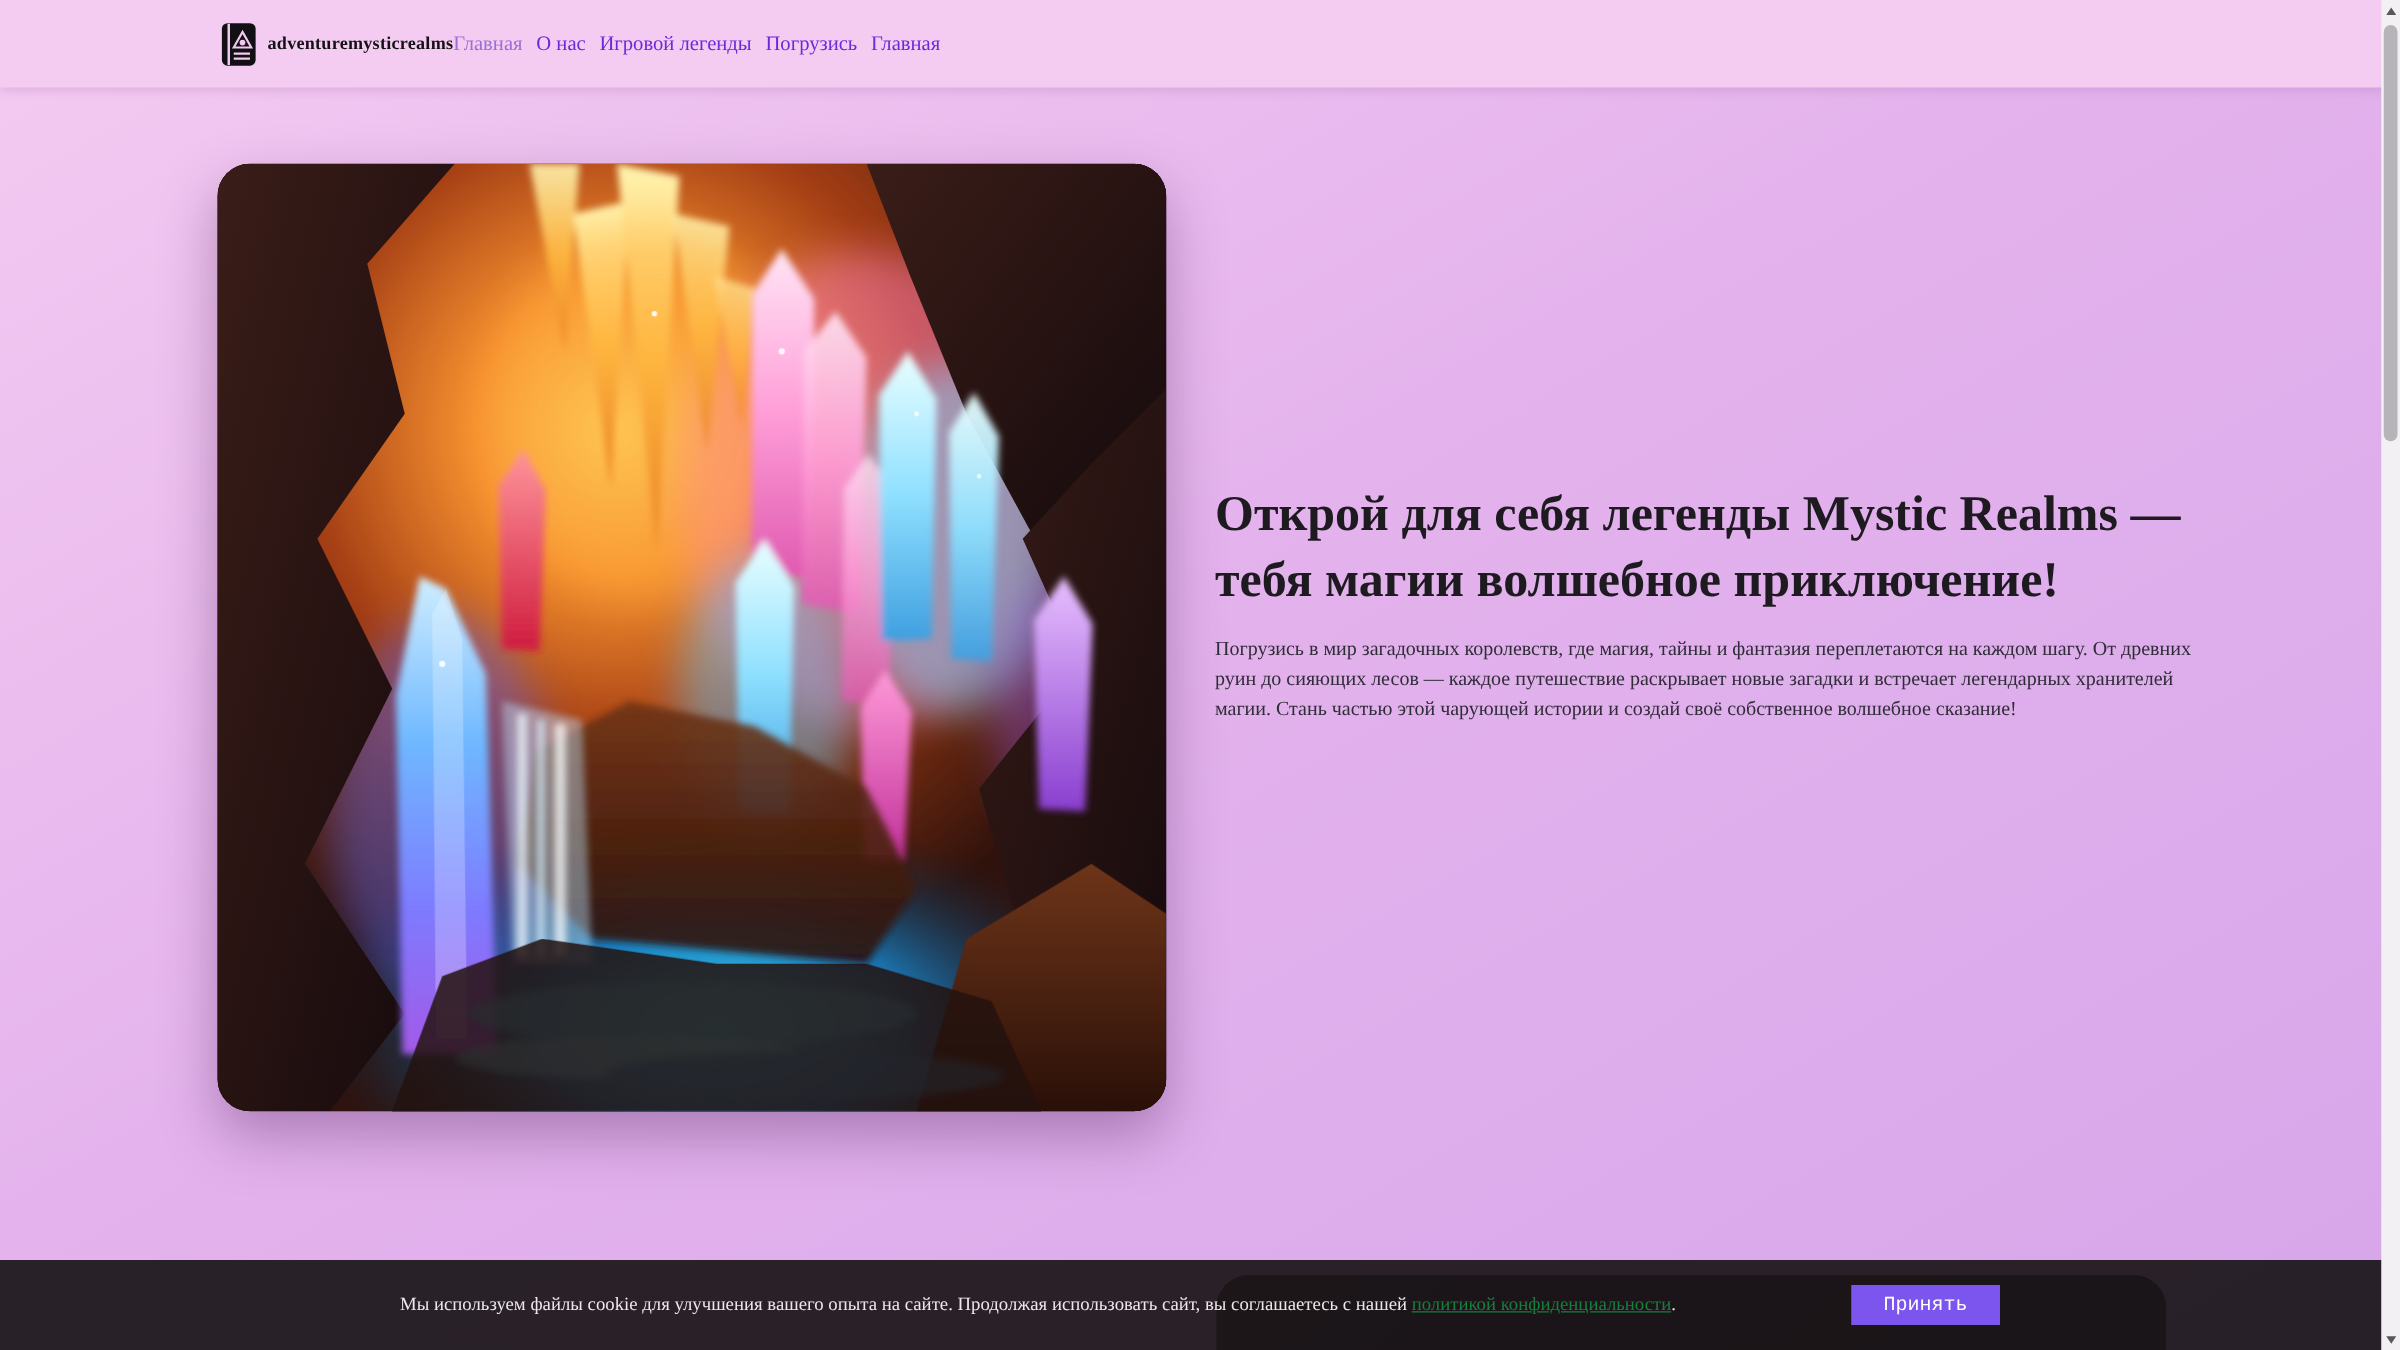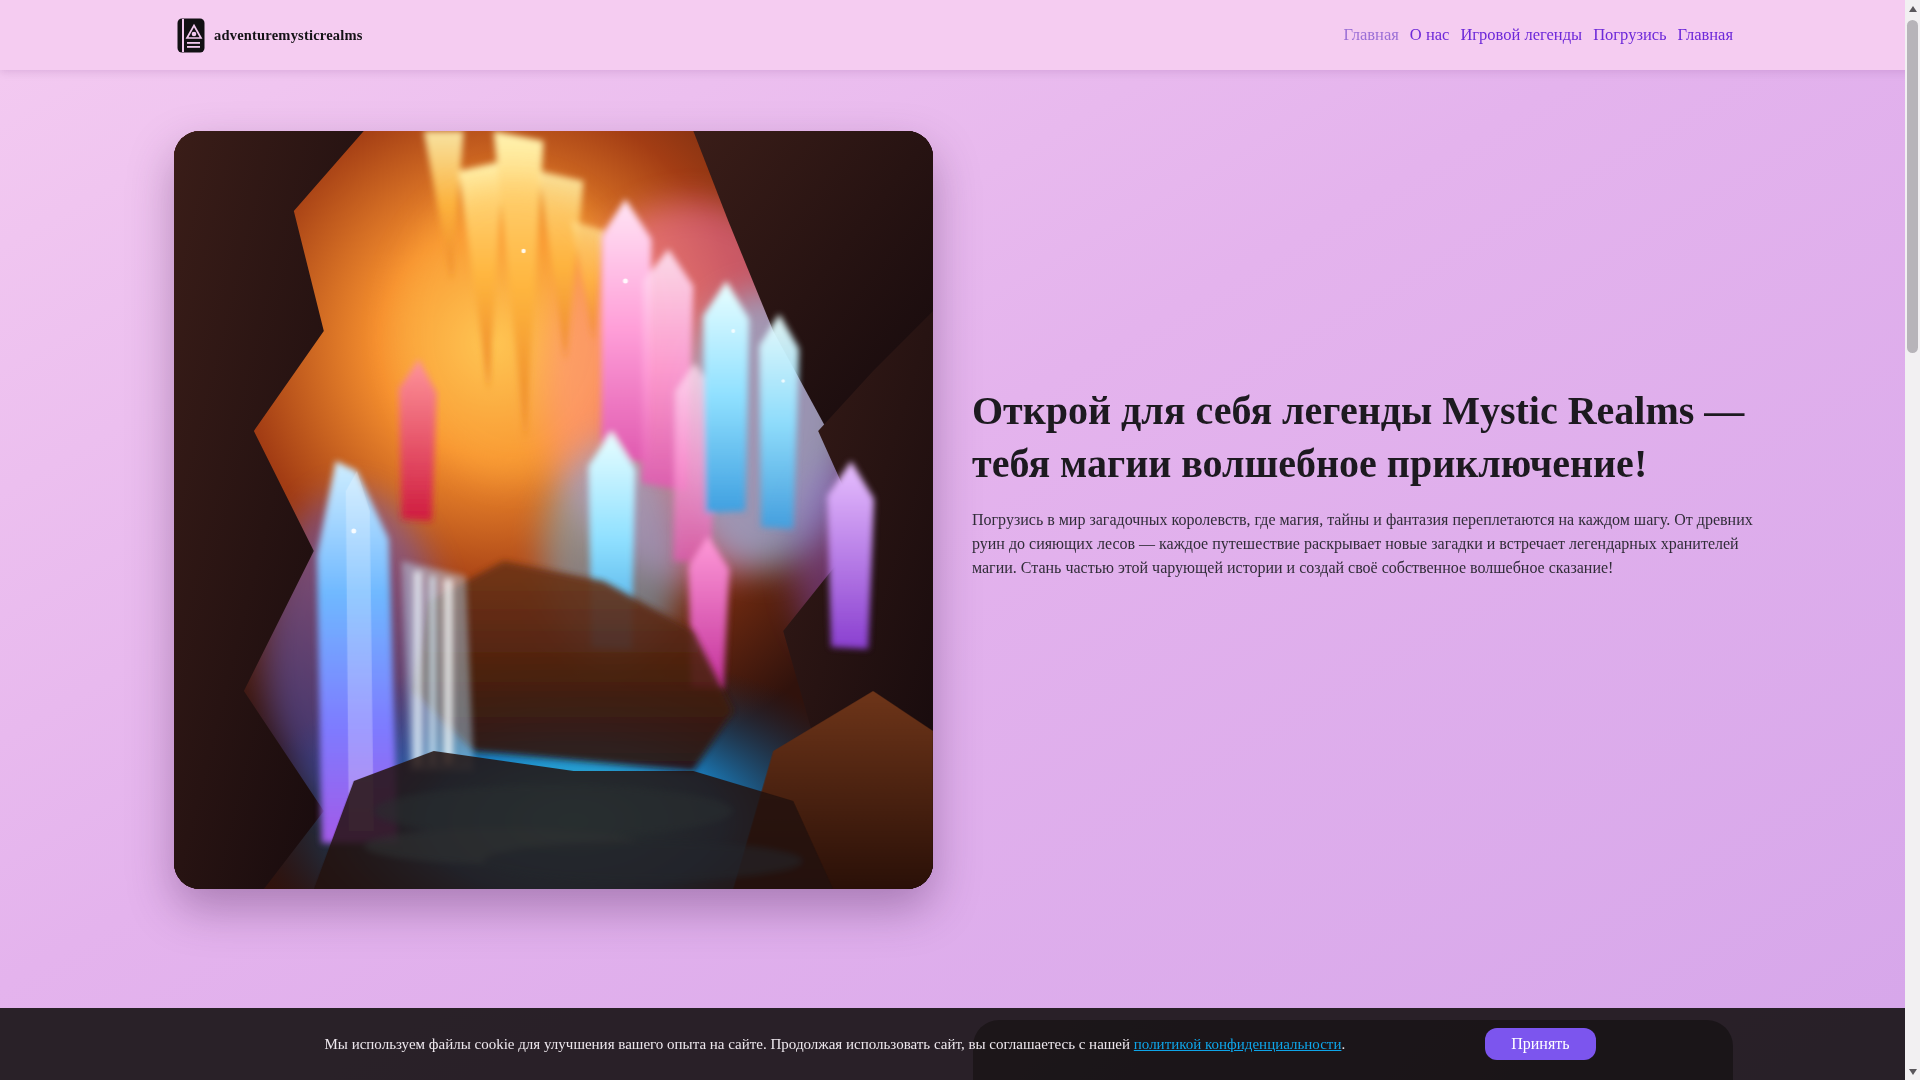--- a/index.html
+++ b/index.html
@@ -8,21 +8,21 @@
     font-family:"Liberation Serif","DejaVu Serif",serif;
     background:linear-gradient(150deg,#f4cbf1 0%,#e4b3ed 45%,#d6a6ea 100%);
     position:relative;
   }
 
   
   .header {
     position:absolute; top:0; left:0; width:1920px; height:70px;
     background:#f5ccf1;
     box-shadow:0 2px 8px rgba(140,80,150,.22);
-    display:flex; align-items:center; justify-content:space-between;
+    display:flex; align-items:center; 
     padding:0 187px 0 177px; z-index:20;
   }
   .logo { display:flex; align-items:center; gap:9px; cursor:pointer; }
   .logo-icon { width:28px; height:35px; display:block; }
   .logo-text { font-size:14.5px; font-weight:bold; color:#141216; letter-spacing:.2px; }
   .nav { display:flex; align-items:center; gap:11px; }
   .nav a { text-decoration:none; font-size:16.5px; color:#6d28d9; cursor:pointer; }
   .nav a.active { color:#9b6fd6; }
 
   
@@ -60,25 +60,25 @@
     z-index:5;
   }
 
   
   .cookie-banner {
     position:absolute; left:0; bottom:0; width:1920px; height:72px;
     background:rgba(27,21,25,.93); z-index:40;
     display:flex; align-items:center; justify-content:center; gap:140px;
   }
   .cookie-text { font-size:15px; color:#ede7ed; white-space:nowrap; }
-  .cookie-text a { color:#0ea5e9; text-decoration:underline; cursor:pointer; }
+  .cookie-text a { color:#15803d; text-decoration:underline; cursor:pointer; }
   .accept-button {
     background:#7c55ee; color:#ffffff;
-    font-family:Liberation Serif, serif; font-size:16px;
-    padding:7px 26px; border:none; border-radius:12px; cursor:pointer;
+    font-family:Liberation Mono, monospace; font-size:16px;
+    padding:7px 26px; border:none; border-radius:0; cursor:pointer;
   }
 
   
   .scrollbar {
     position:absolute; top:0; right:0; width:15px; height:1080px;
     background:#f2f0f2; z-index:90;
   }
   .scroll-arrow { position:absolute; left:0; width:15px; height:15px;
     display:flex; align-items:center; justify-content:center; cursor:pointer; }
   .scroll-arrow.up { top:1px; }

